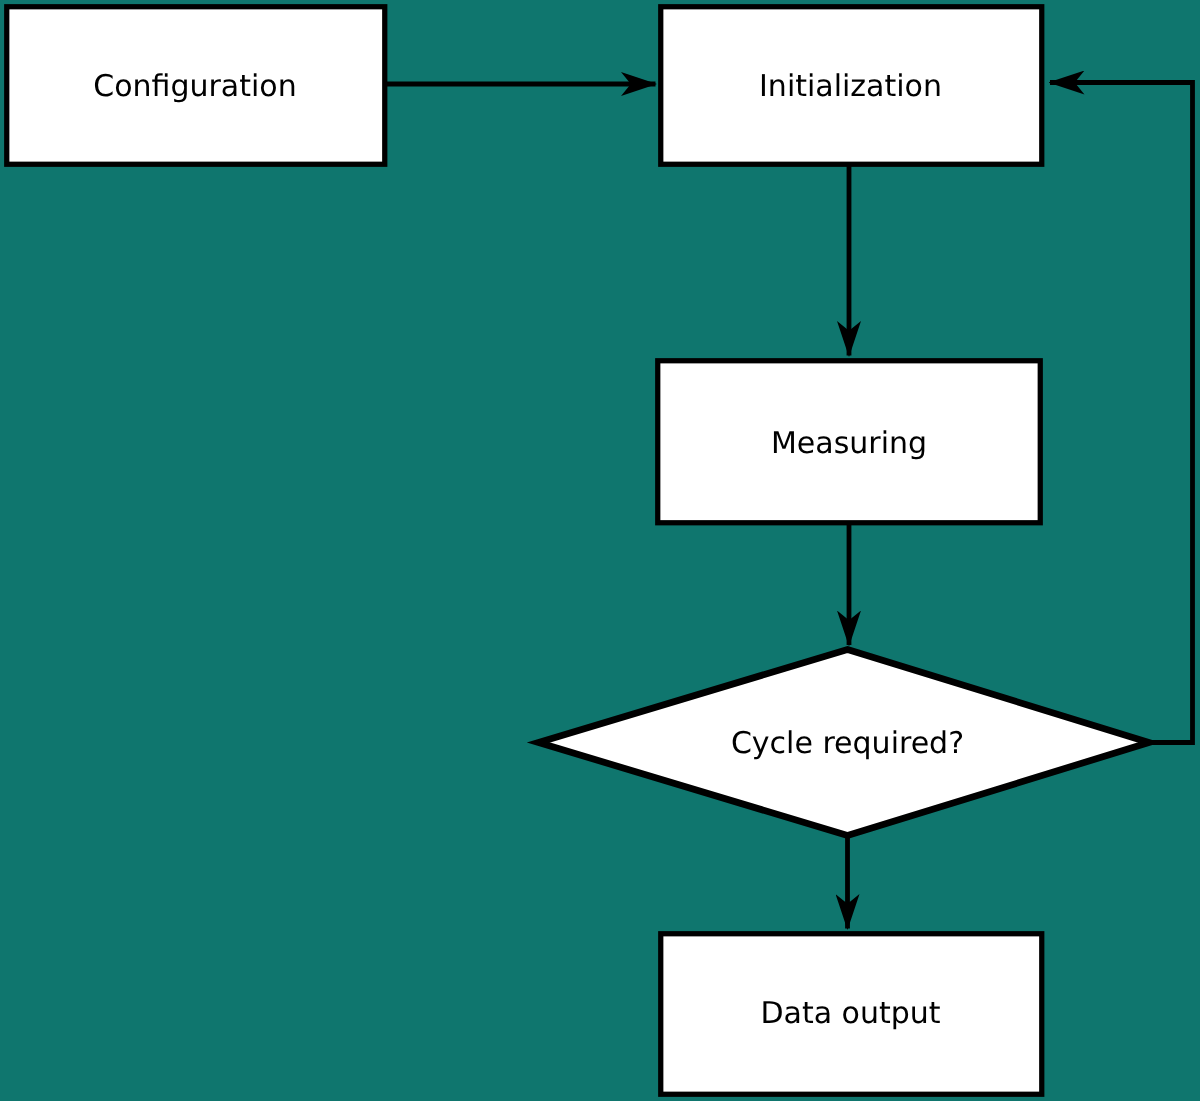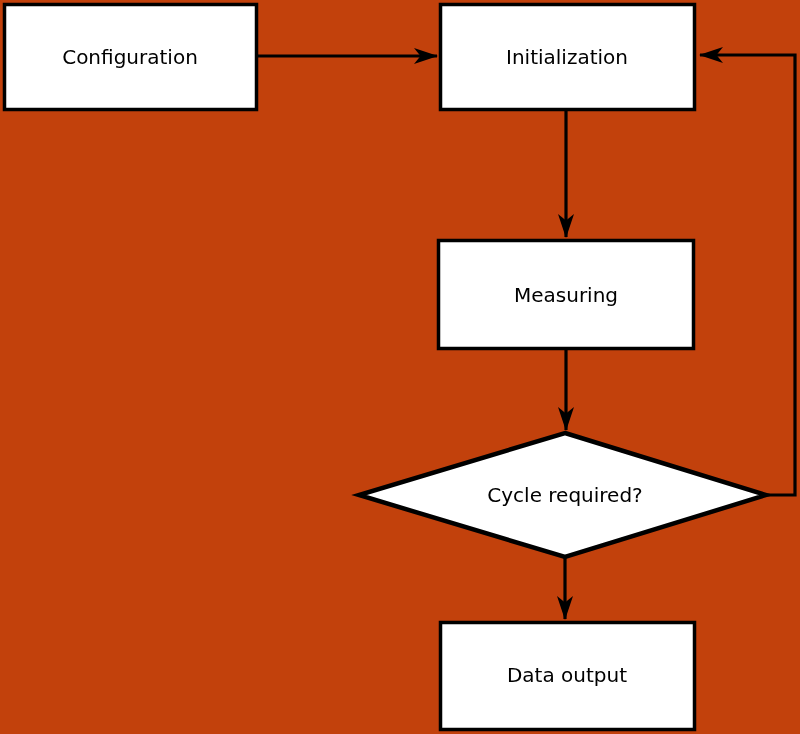--- a/index.html
+++ b/index.html
@@ -8,21 +8,21 @@
     background: #ffffff;
     width: 800px;
     height: 734px;
     overflow: hidden;
     font-family: "DejaVu Sans", sans-serif;
   }
   .canvas {
     position: relative;
     width: 800px;
     height: 734px;
-    background: #c2410c;
+    background: #0f766e;
   }
   svg text {
     font-family: "DejaVu Sans", sans-serif;
     font-size: 20px;
     fill: #000000;
   }
   svg .shape {
     fill: #ffffff;
     stroke: #000000;
   }

